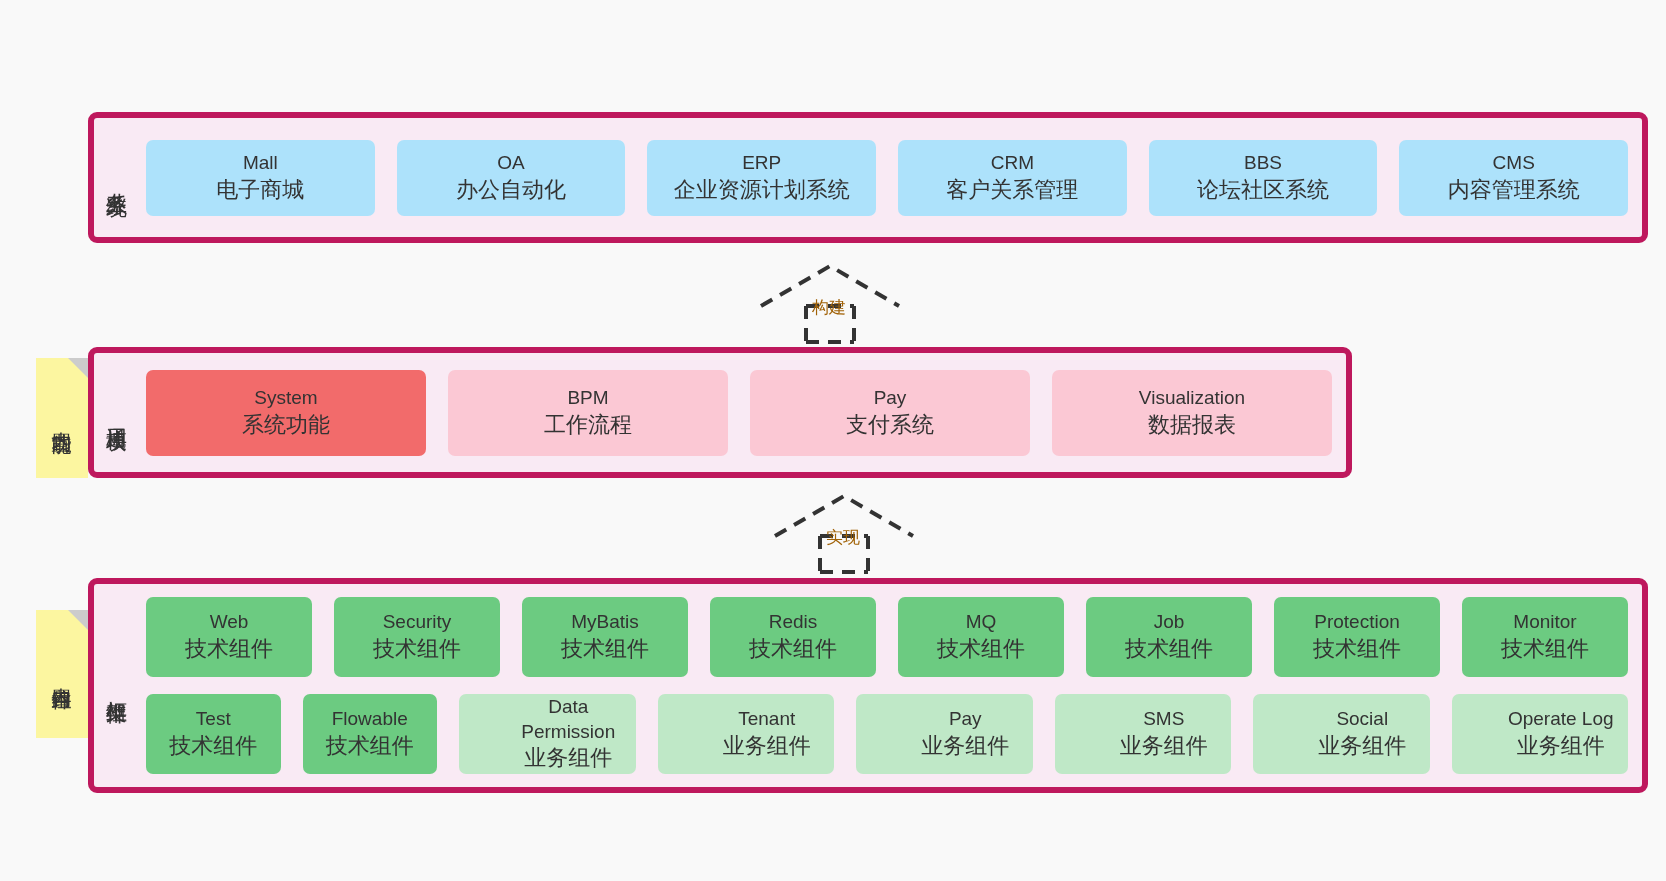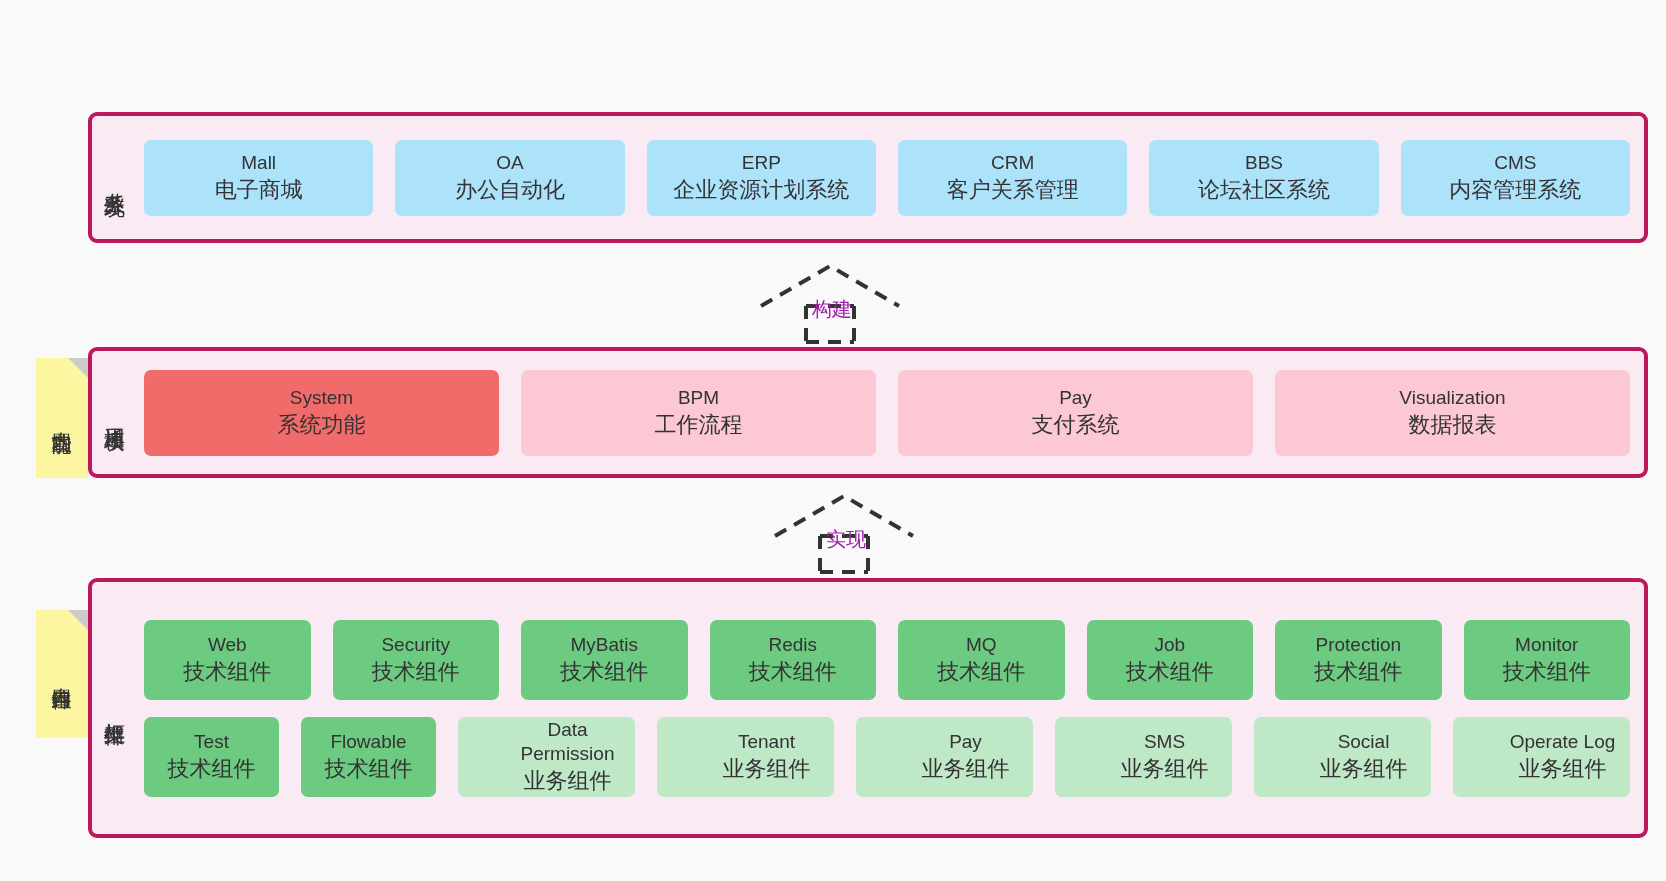--- a/index.html
+++ b/index.html
@@ -19,21 +19,21 @@
 
   .canvas {
     position: absolute;
     inset: 0;
   }
 
   
   .layer {
     position: absolute;
     background: #f9eaf4;
-    border: 4px solid #be185d;
+    border: 6px solid #be185d;
     border-radius: 9px;
     box-sizing: border-box;
     display: flex;
     align-items: stretch;
   }
 
   .layer-title {
     flex: 0 0 auto;
     width: 44px;
     display: flex;
@@ -126,22 +126,22 @@
   
   .arrow {
     position: absolute;
   }
   .arrow svg {
     display: block;
     overflow: visible;
   }
   .arrow-label {
     position: absolute;
-    font-size: 20px;
-    color: #a21caf;
+    font-size: 17px;
+    color: #a16207;
     white-space: nowrap;
     background: transparent;
   }
 </style>
 </head>
 <body>
 
 <div class="canvas">
 
   <div class="layer" id="layer-business" style="left:88px; top:112px; width:1560px; height:131px;">
@@ -184,21 +184,21 @@
       <path d="M97 44 L97 80" stroke="#333333" stroke-width="4" stroke-dasharray="13,9" fill="none"></path>
       <path d="M49 80 L97 80" stroke="#333333" stroke-width="4" stroke-dasharray="13,9" fill="none"></path>
     </svg>
     <div class="arrow-label" style="left:55px; top:34px;">构建</div>
   </div>
 
   <div class="note" style="left:36px; top:358px; height:120px;">
     <span>内置功能</span>
   </div>
 
-  <div class="layer" id="layer-module" style="left:88px; top:347px; width:1560px; height:131px;">
+  <div class="layer" id="layer-module" style="left:88px; top:347px; width:1264px; height:131px;">
     <div class="layer-title">通用模块</div>
     <div class="layer-body">
       <div class="row">
         <div class="card c-red h-mod">
           <span class="en">System</span>
           <span class="cn">系统功能</span>
         </div>
         <div class="card c-pink h-mod">
           <span class="en">BPM</span>
           <span class="cn">工作流程</span>
@@ -223,21 +223,21 @@
       <path d="M97 44 L97 80" stroke="#333333" stroke-width="4" stroke-dasharray="13,9" fill="none"></path>
       <path d="M49 80 L97 80" stroke="#333333" stroke-width="4" stroke-dasharray="13,9" fill="none"></path>
     </svg>
     <div class="arrow-label" style="left:55px; top:34px;">实现</div>
   </div>
 
   <div class="note" style="left:36px; top:610px; height:128px;">
     <span>内置组件</span>
   </div>
 
-  <div class="layer" id="layer-framework" style="left:88px; top:578px; width:1560px; height:260px;">
+  <div class="layer" id="layer-framework" style="left:88px; top:578px; width:1560px; height:215px;">
     <div class="layer-title">框架组件</div>
     <div class="layer-body">
 
       <div class="row">
         <div class="card c-green h-fw">
           <span class="en">Web</span>
           <span class="cn">技术组件</span>
         </div>
         <div class="card c-green h-fw">
           <span class="en">Security</span>

